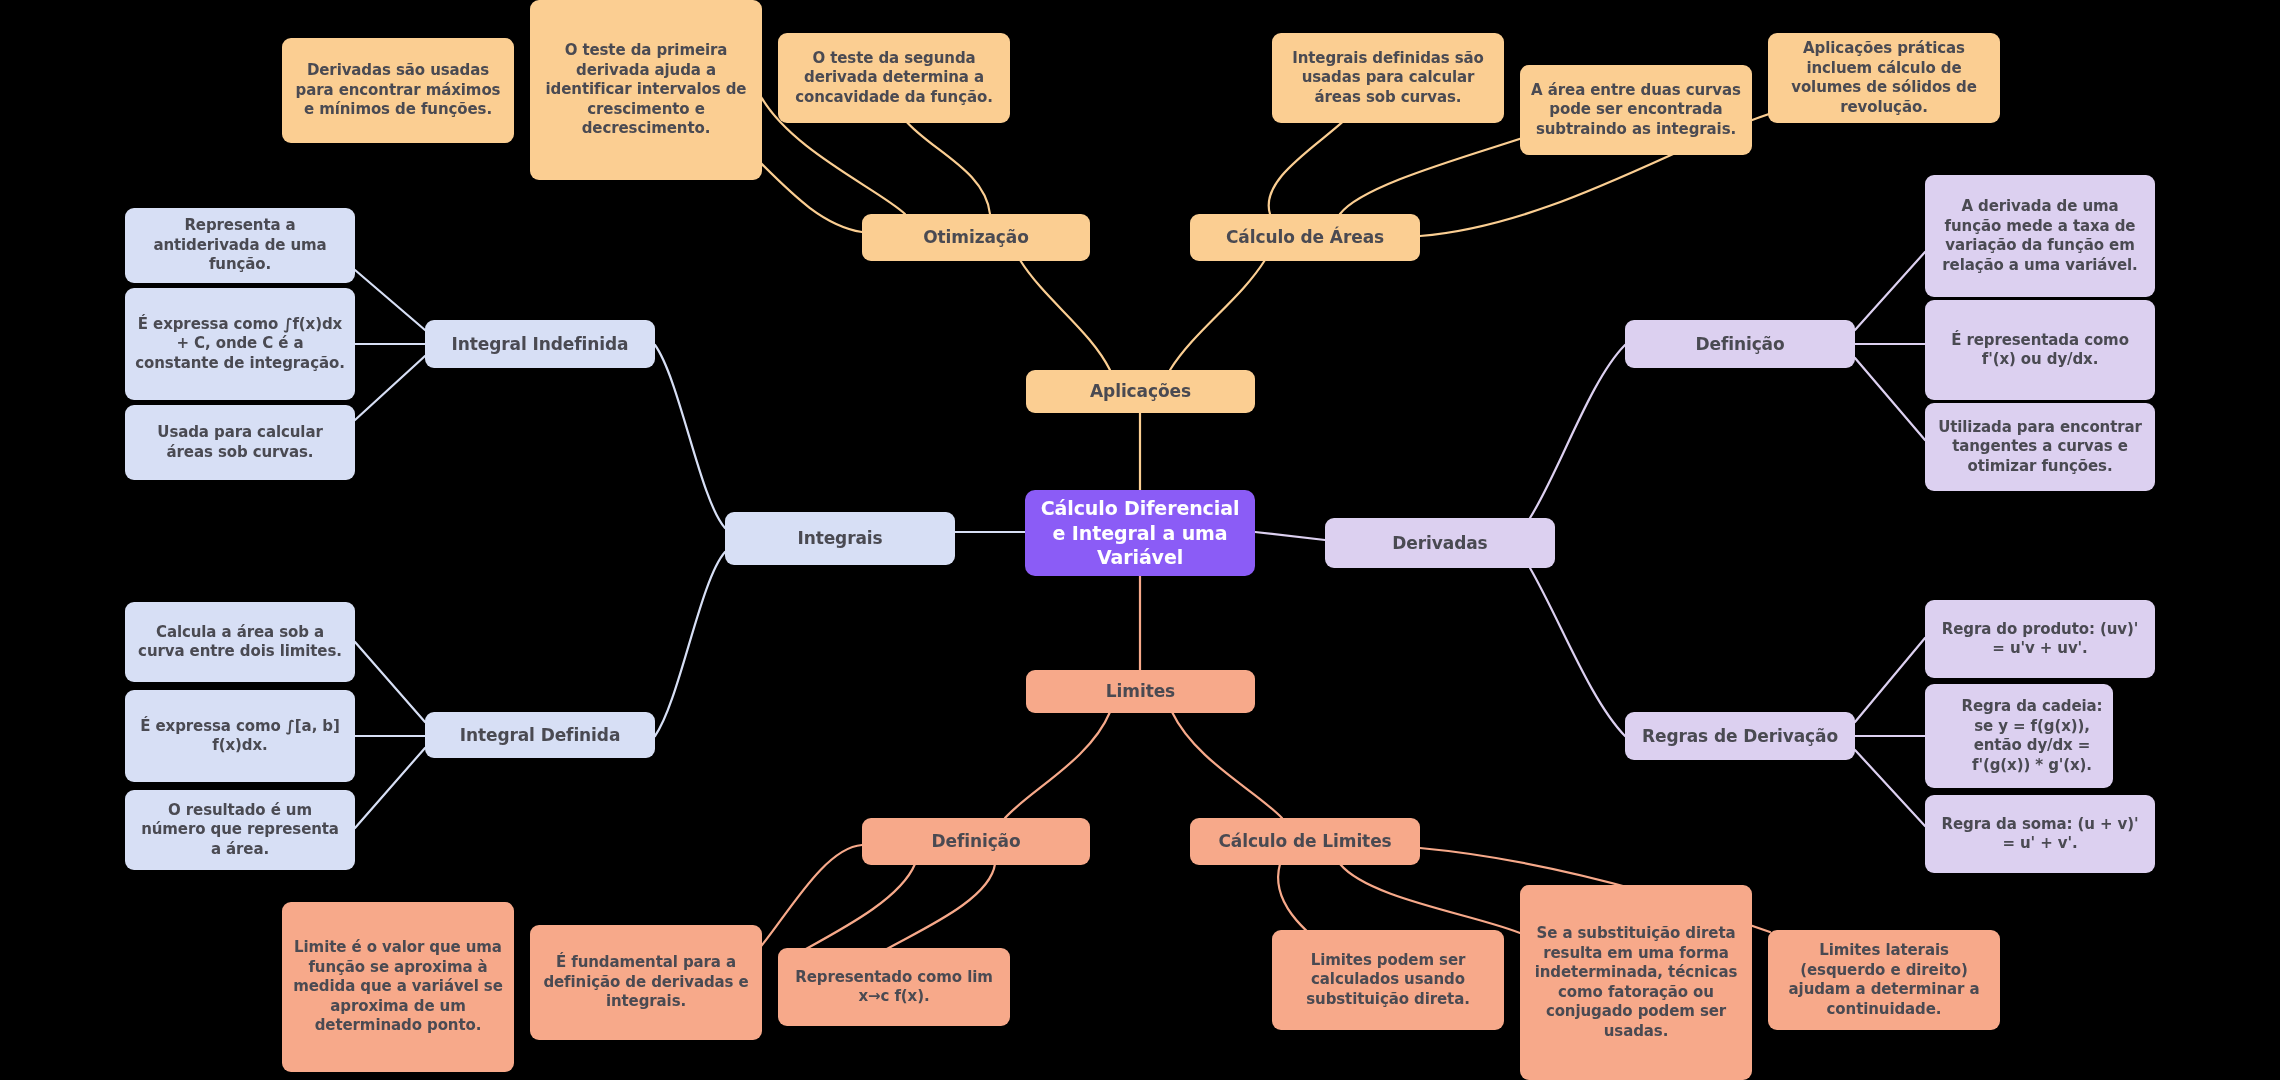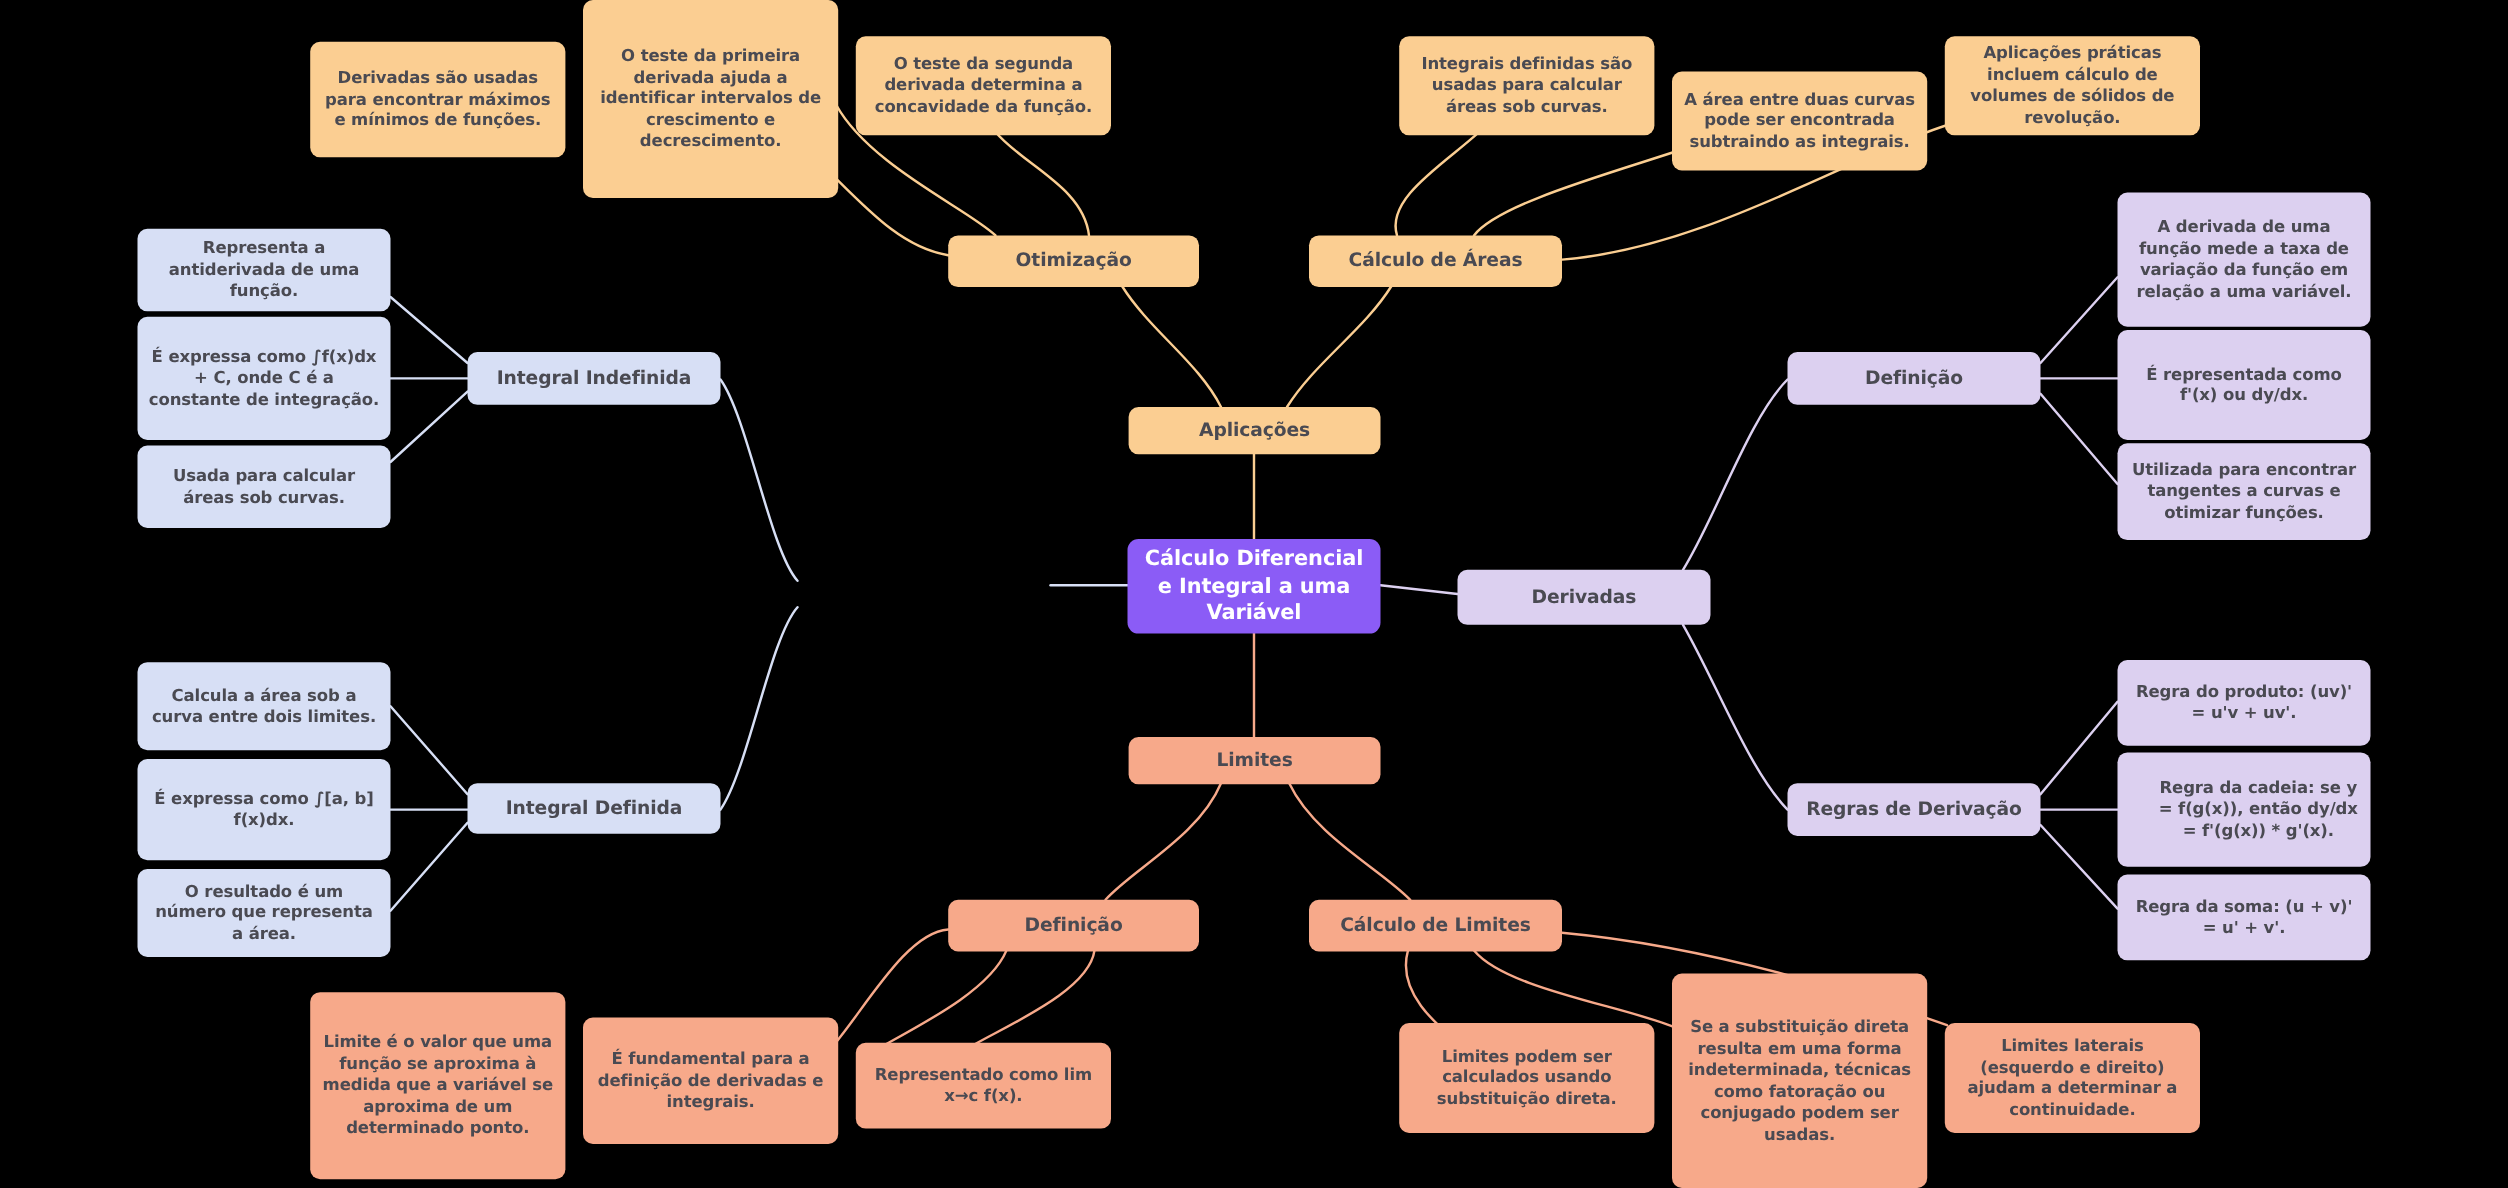--- a/index.html
+++ b/index.html
@@ -152,20 +152,23 @@
   <div class="node c-orange leaf" style="left:1272px; top:33px; width:232px; height:90px;">
     <span class="lbl">Integrais definidas são usadas para calcular áreas sob curvas.</span>
   </div>
   <div class="node c-orange leaf" style="left:1520px; top:33px; width:232px; height:90px;margin-top:32px;">
     <span class="lbl">A área entre duas curvas pode ser encontrada subtraindo as integrais.</span>
   </div>
   <div class="node c-orange leaf" style="left:1768px; top:33px; width:232px; height:90px;">
     <span class="lbl">Aplicações práticas incluem cálculo de volumes de sólidos de revolução.</span>
   </div>
 
+  <div class="node c-blue mid" style="left:725px; top:512px; width:230px; height:53px;">
+    <span class="lbl">Integrais</span>
+  </div>
 
   <div class="node c-blue sub" style="left:425px; top:320px; width:230px; height:48px;">
     <span class="lbl">Integral Indefinida</span>
   </div>
 
   <div class="node c-blue leaf" style="left:125px; top:208px; width:230px; height:75px;">
     <span class="lbl">Representa a antiderivada de uma função.</span>
   </div>
   <div class="node c-blue leaf" style="left:125px; top:288px; width:230px; height:112px;">
     <span class="lbl">É expressa como ∫f(x)dx + C, onde C é a constante de integração.</span>
@@ -206,21 +209,21 @@
     <span class="lbl">Utilizada para encontrar tangentes a curvas e otimizar funções.</span>
   </div>
 
   <div class="node c-purple sub" style="left:1625px; top:712px; width:230px; height:48px;">
     <span class="lbl">Regras de Derivação</span>
   </div>
 
   <div class="node c-purple leaf" style="left:1925px; top:600px; width:230px; height:78px;">
     <span class="lbl">Regra do produto: (uv)' = u'v + uv'.</span>
   </div>
-  <div class="node c-purple leaf" style="left:1925px; top:684px; width:230px; height:104px;padding-left:36px;">
+  <div class="node c-purple leaf" style="left:1925px; top:684px; width:188px; height:104px;padding-left:36px;">
     <span class="lbl">Regra da cadeia: se y = f(g(x)), então dy/dx = f'(g(x)) * g'(x).</span>
   </div>
   <div class="node c-purple leaf" style="left:1925px; top:795px; width:230px; height:78px;">
     <span class="lbl">Regra da soma: (u + v)' = u' + v'.</span>
   </div>
 
   <div class="node c-salmon mid" style="left:1026px; top:670px; width:229px; height:43px;">
     <span class="lbl">Limites</span>
   </div>
 

